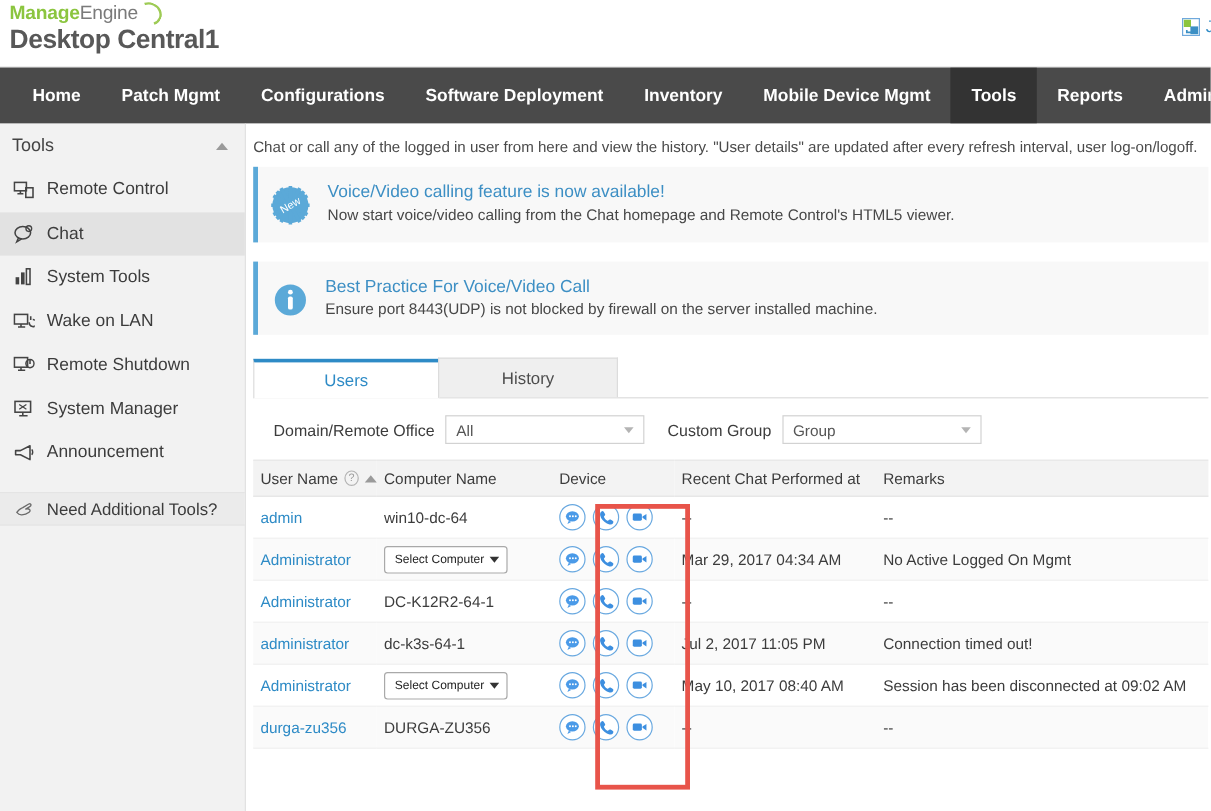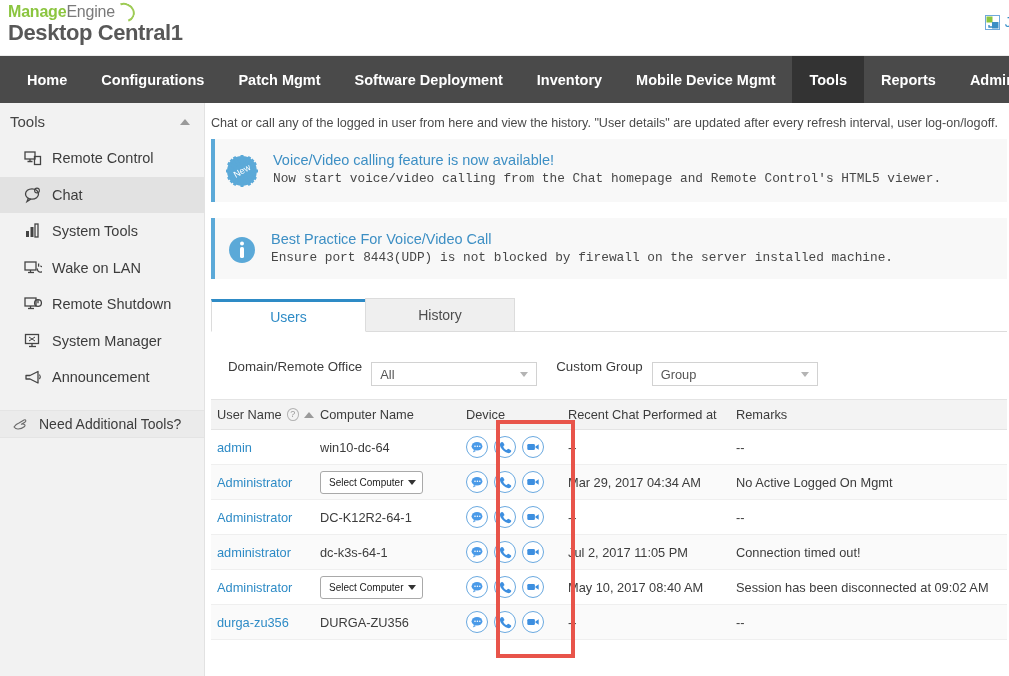--- a/index.html
+++ b/index.html
@@ -120,21 +120,21 @@
     width: 0; height: 0;
     border-left: 5px solid transparent;
     border-right: 5px solid transparent;
     border-bottom: 6px solid #9a9a9a;
   }
   .sb-item {
     display: flex;
     align-items: center;
     gap: 10px;
     height: 36.5px;
-    padding-left: 24px;
+    padding-left: 11px;
     font-size: 14.5px;
     color: #3c3c3c;
     cursor: pointer;
   }
   .sb-item.active { background: #e2e2e2; }
   .sb-sep { height: 14px; }
   .sb-extra {
     display: flex;
     align-items: center;
     gap: 10px;
@@ -176,21 +176,20 @@
   }
   .banner + .banner { margin-top: 16px; }
   .banner-title {
     font-size: 14.5px;
     color: #3d8fc4;
     margin-bottom: 3px;
   }
   .banner-sub {
     font-size: 12.8px;
     color: #474747;
-    font-family: Liberation Mono, monospace;
   }
   .badge-new {
     width: 34px; height: 34px;
     flex: 0 0 34px;
     margin-top: 2px;
   }
   .icon-info {
     width: 30px; height: 30px;
     flex: 0 0 30px;
     margin-top: 4px;
@@ -242,21 +241,20 @@
     border: 1px solid #d2d2d2;
     background: #fff;
     height: 24px;
     display: flex;
     align-items: center;
     padding: 0 11px 0 8px;
     font-size: 12.8px;
     color: #555;
     cursor: pointer;
     margin-left: 9px;
-    margin-top: 16px;
   }
   .sel.w1 { width: 166px; }
   .sel.w2 { width: 166px; }
   .sel .caret {
     position: absolute; right: 8px; top: 50%;
     margin-top: -2px;
     width: 0; height: 0;
     border-left: 4px solid transparent;
     border-right: 4px solid transparent;
     border-top: 5px solid #b4b4b4;
@@ -386,22 +384,22 @@
         <rect x="7" y="7" width="6.5" height="6.5" fill="#3c8fc4"></rect>
         <path d="M4 10 L4 12 L11 12" fill="none" stroke="#3c8fc4" stroke-width="1.4"></path>
       </svg>
     </span>
     <span>Jump</span>
   </div>
 </div>
 
 <div class="navbar">
   <div class="nav-item">Home</div>
+  <div class="nav-item">Patch Mgmt</div>
   <div class="nav-item">Configurations</div>
-  <div class="nav-item">Patch Mgmt</div>
   <div class="nav-item">Software Deployment</div>
   <div class="nav-item">Inventory</div>
   <div class="nav-item">Mobile Device Mgmt</div>
   <div class="nav-item active">Tools</div>
   <div class="nav-item">Reports</div>
   <div class="nav-item">Admin</div>
 
 </div>
 
 <div class="page">

